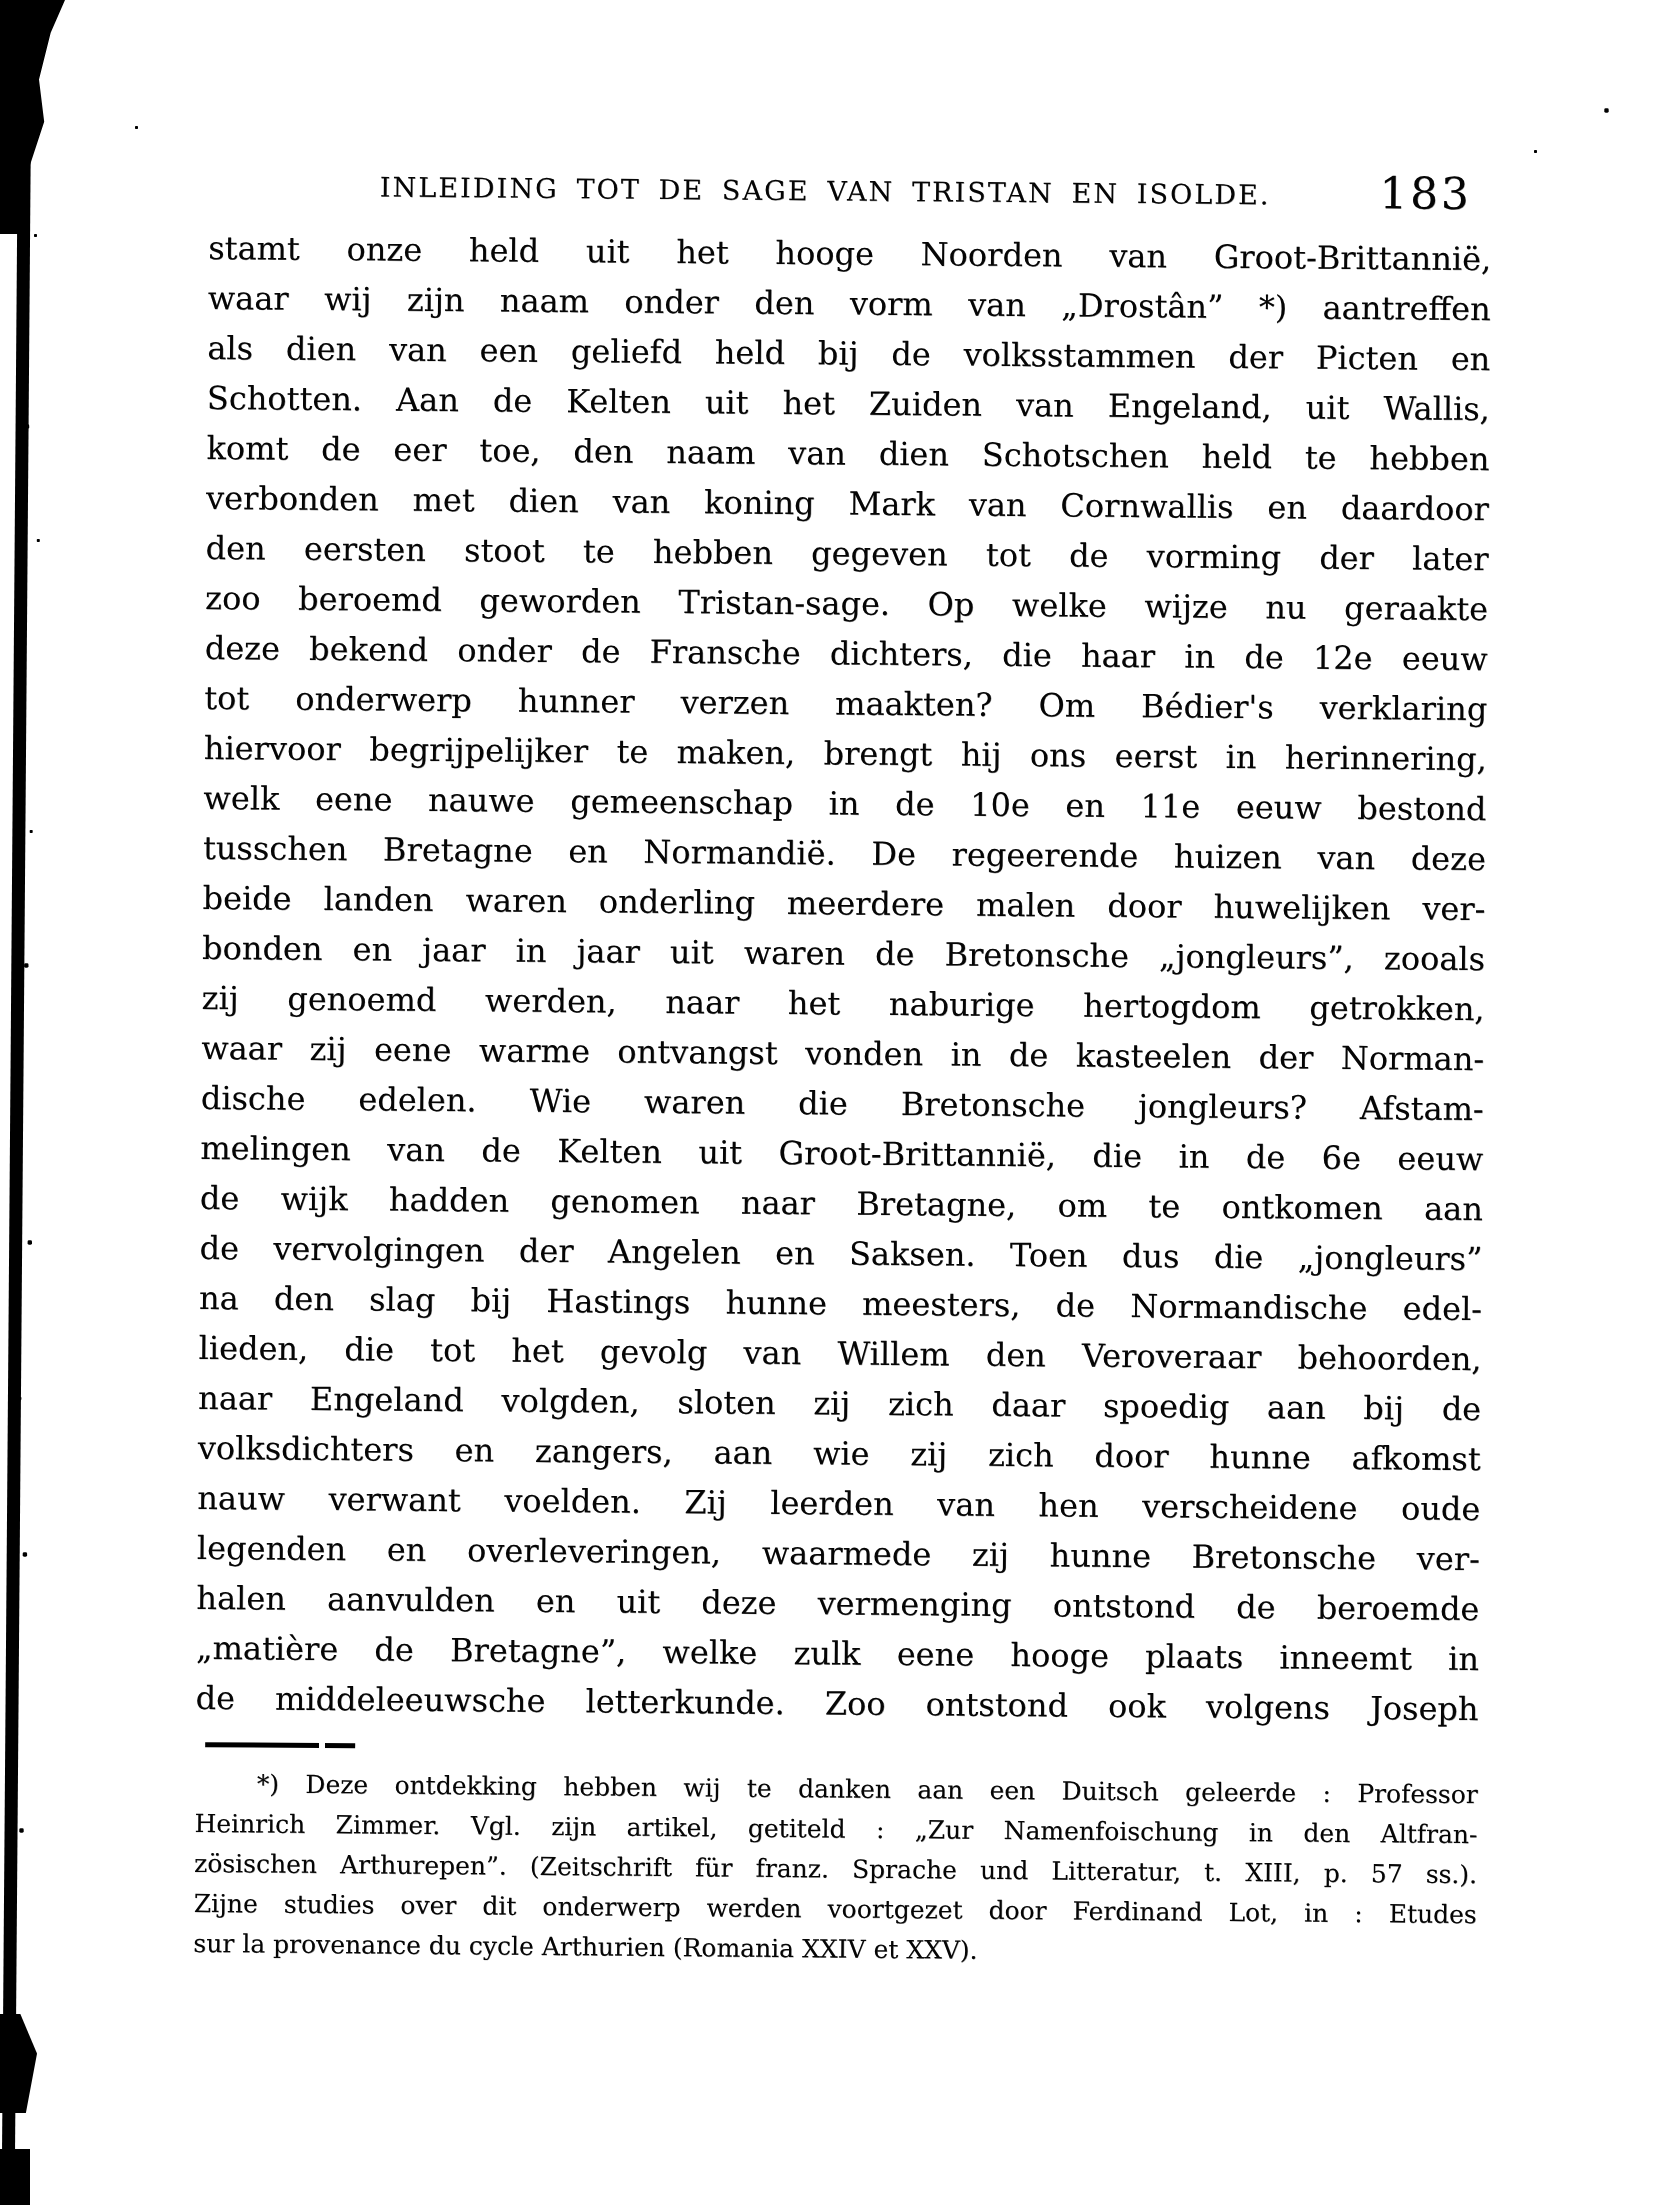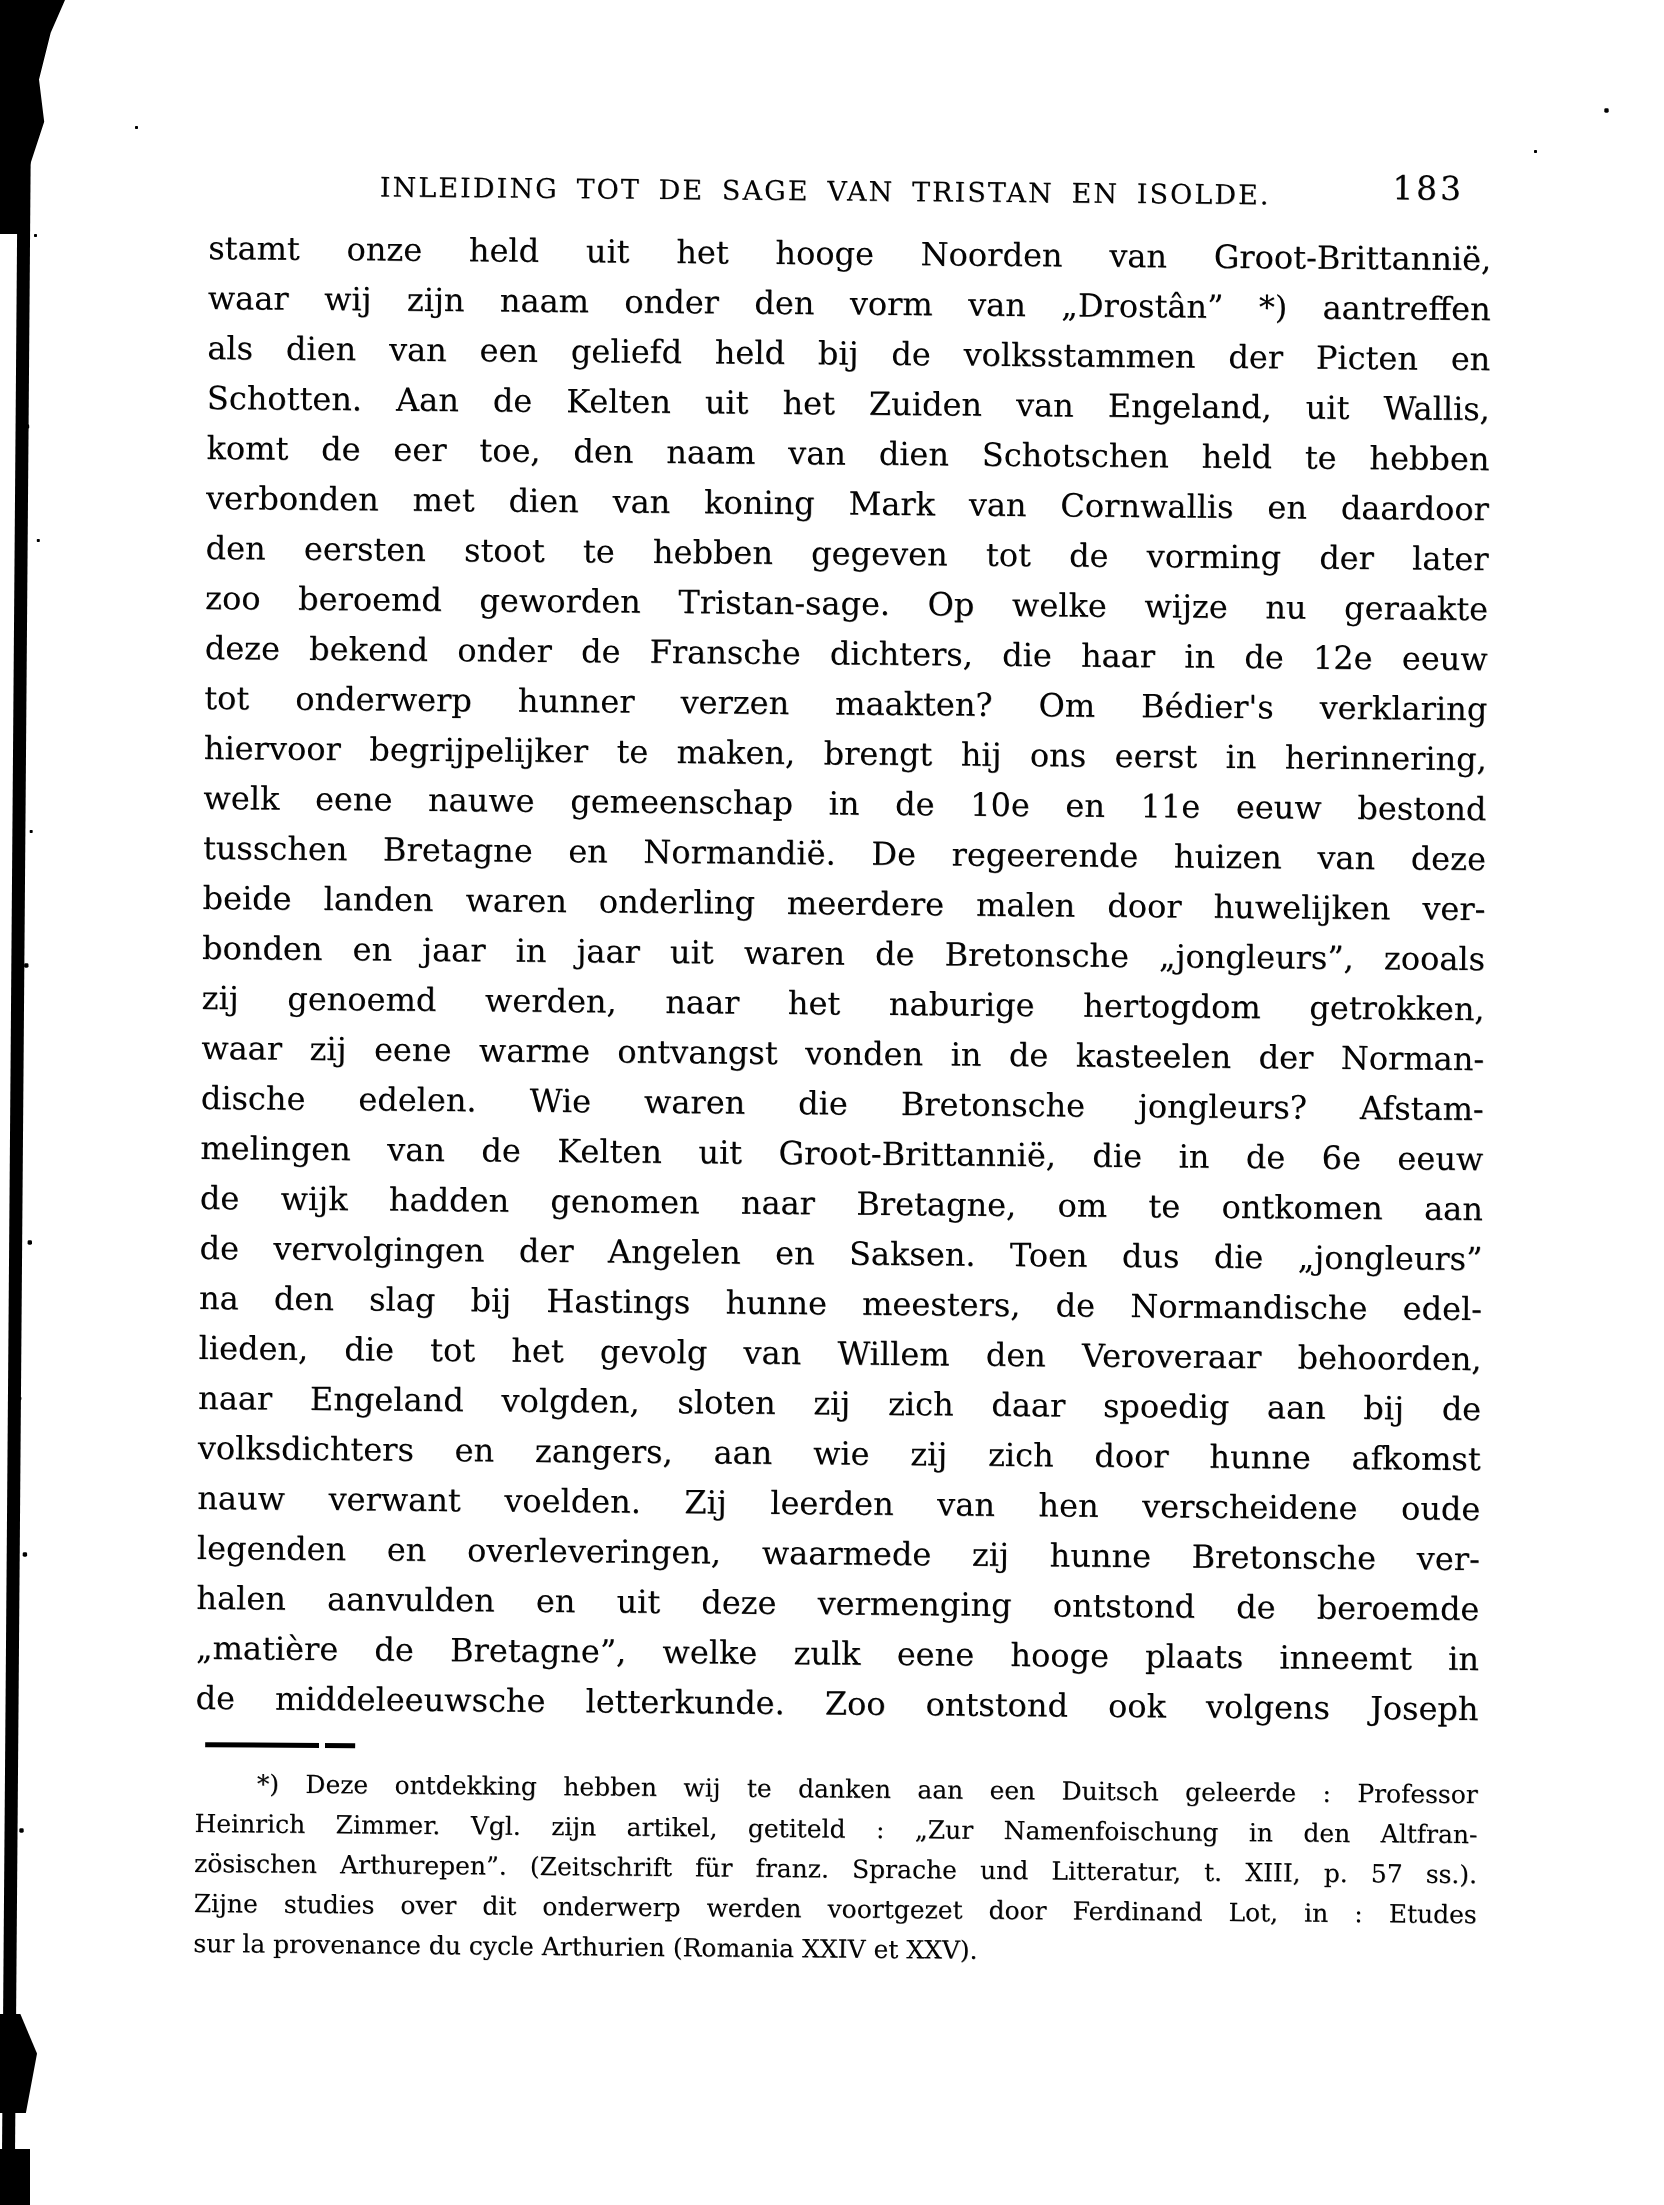--- a/index.html
+++ b/index.html
@@ -71,22 +71,22 @@
     text-align: center;
     margin-right: 50px;
     font-size: 27px;
     letter-spacing: 2.1px;
     word-spacing: 7px;
     white-space: nowrap;
     line-height: 1.2;
   }
   .page-number {
     position: absolute;
-    right: 28px; top: 1.4px;
-    font-size: 33px;
+    right: 20px; top: 1.4px;
+    font-size: 44px;
     letter-spacing: 2.8px;
     font-variant-numeric: oldstyle-nums;
     line-height: 1;
   }
 
   .body-text {
     margin-top: 2.8px;
     font-size: 32px;
     line-height: 50px;
   }

